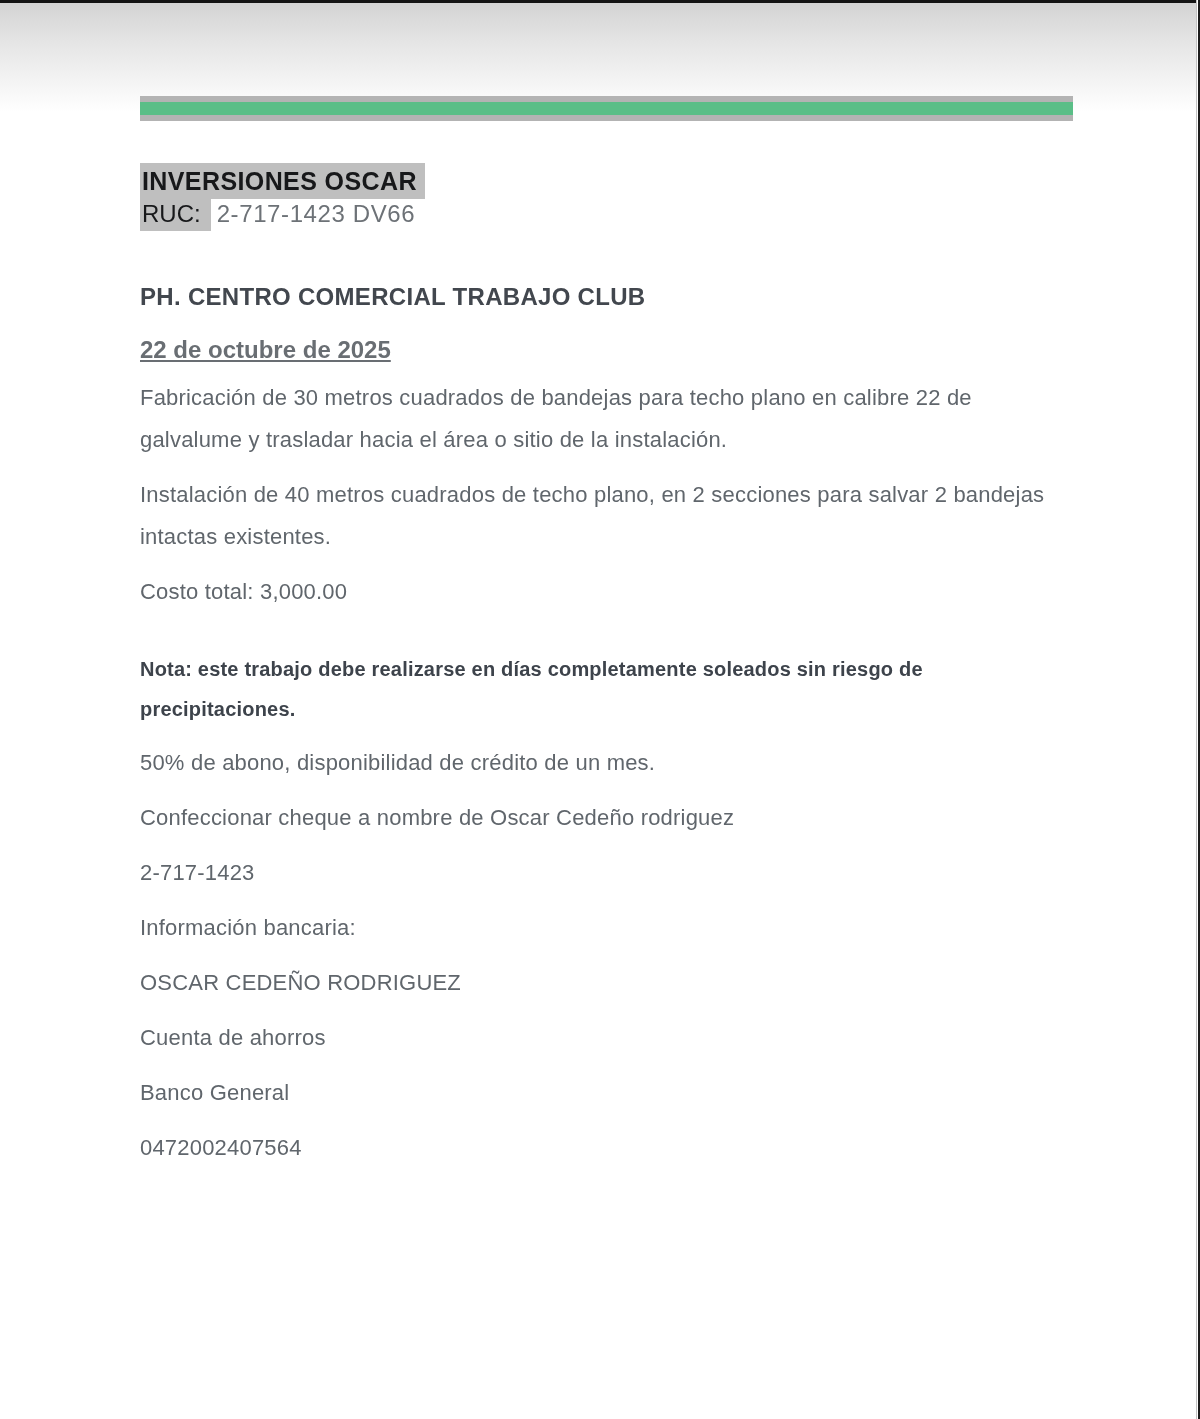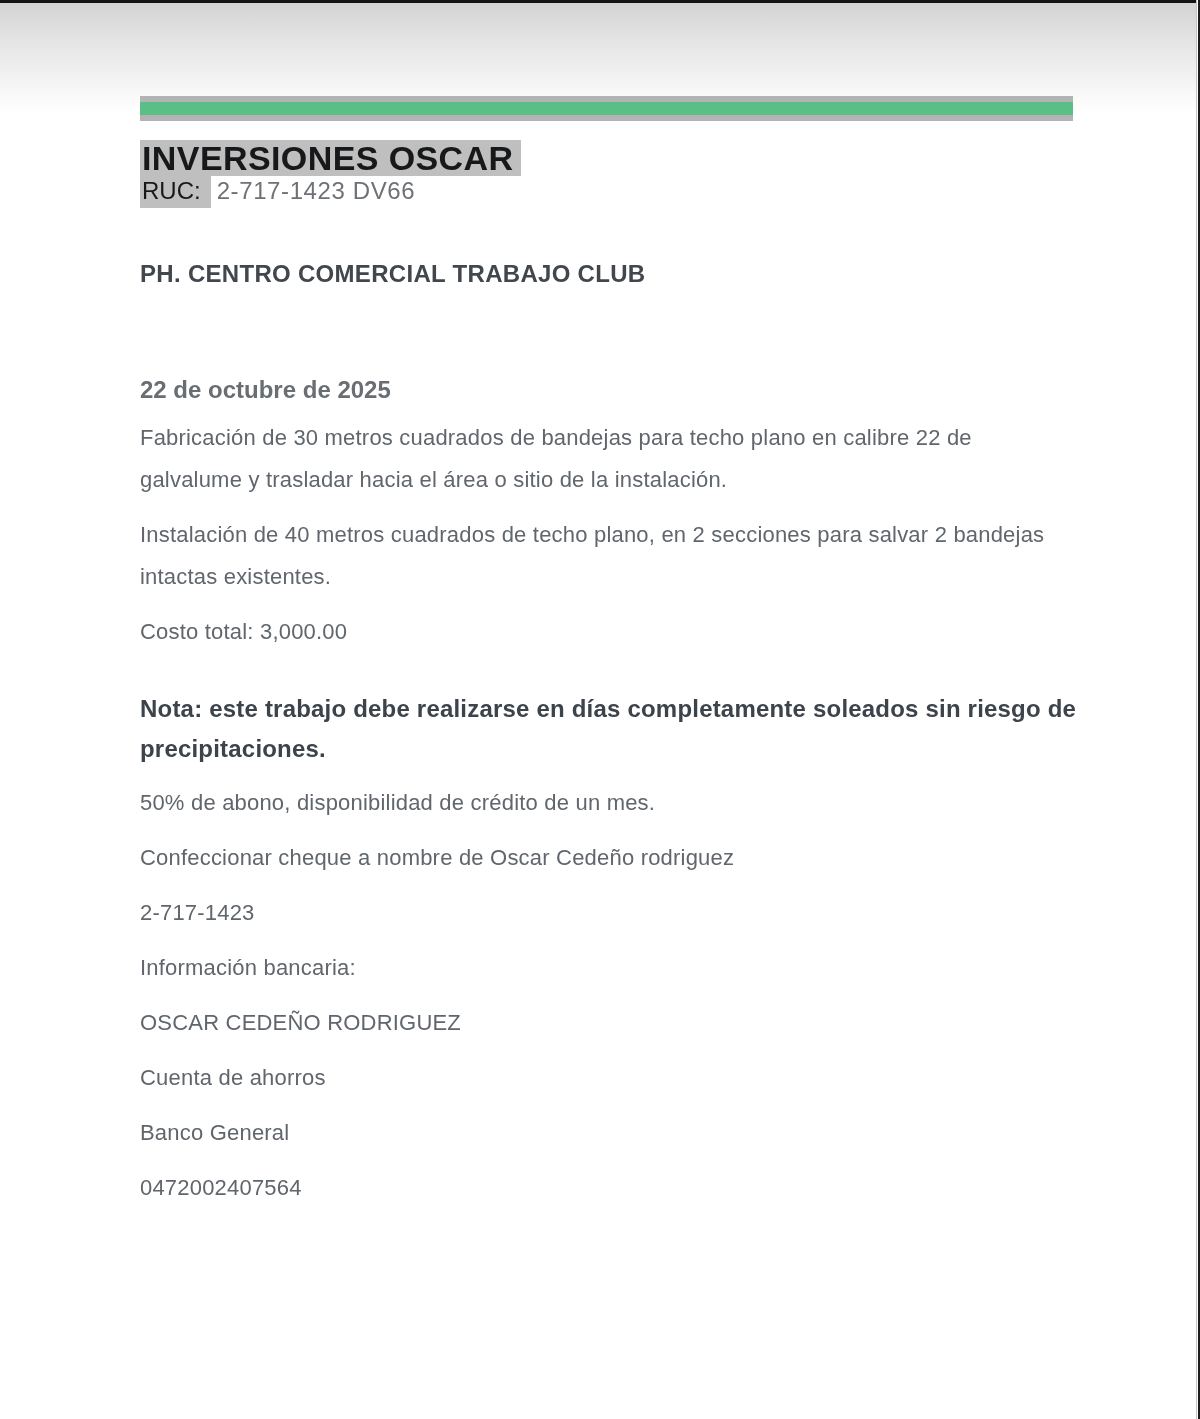--- a/index.html
+++ b/index.html
@@ -46,22 +46,22 @@
     background: #b3b3b3;
     display: flex;
     align-items: center;
   }
   .divider-green {
     width: 100%;
     height: 13px;
     background: #5abe87;
   }
   .company {
-    margin-top: 19px;
-    font-size: 34px;
+    margin-top: 42px;
+    font-size: 25px;
     line-height: 34px;
     font-weight: bold;
     letter-spacing: 0.4px;
     color: #17181a;
   }
   .hl { background: #bfbfbf; }
   .company .hl {
     display: inline-block;
     padding: 1px 8px 1px 2px;
   }
@@ -83,45 +83,46 @@
   }
   .client {
     margin: 52px 0 0 0;
     font-size: 24px;
     line-height: 28px;
     font-weight: bold;
     letter-spacing: 0.3px;
     color: #42474e;
   }
   .date {
-    margin-top: 88px;
+    margin-top: 25px;
     font-size: 24px;
     line-height: 28px;
     font-weight: bold;
     color: #696e73;
+    text-decoration: underline;
   }
   .summary-title {
     margin: 102px 0 14px 0;
     font-size: 26px;
     line-height: 30px;
     font-weight: bold;
     letter-spacing: 0.3px;
     color: #3a4048;
   }
   p.body {
     font-size: 22px;
     line-height: 42px;
     color: #60666c;
     margin: 13px 0 0 0;
     max-width: 945px;
     letter-spacing: 0.2px;
   }
   h3.note {
     margin: 36px 0 0 0;
-    font-size: 24px;
+    font-size: 20px;
     line-height: 40px;
     font-weight: bold;
     color: #3d434b;
     max-width: 950px;
     letter-spacing: 0.2px;
   }
 </style>
 </head>
 <body>
 

